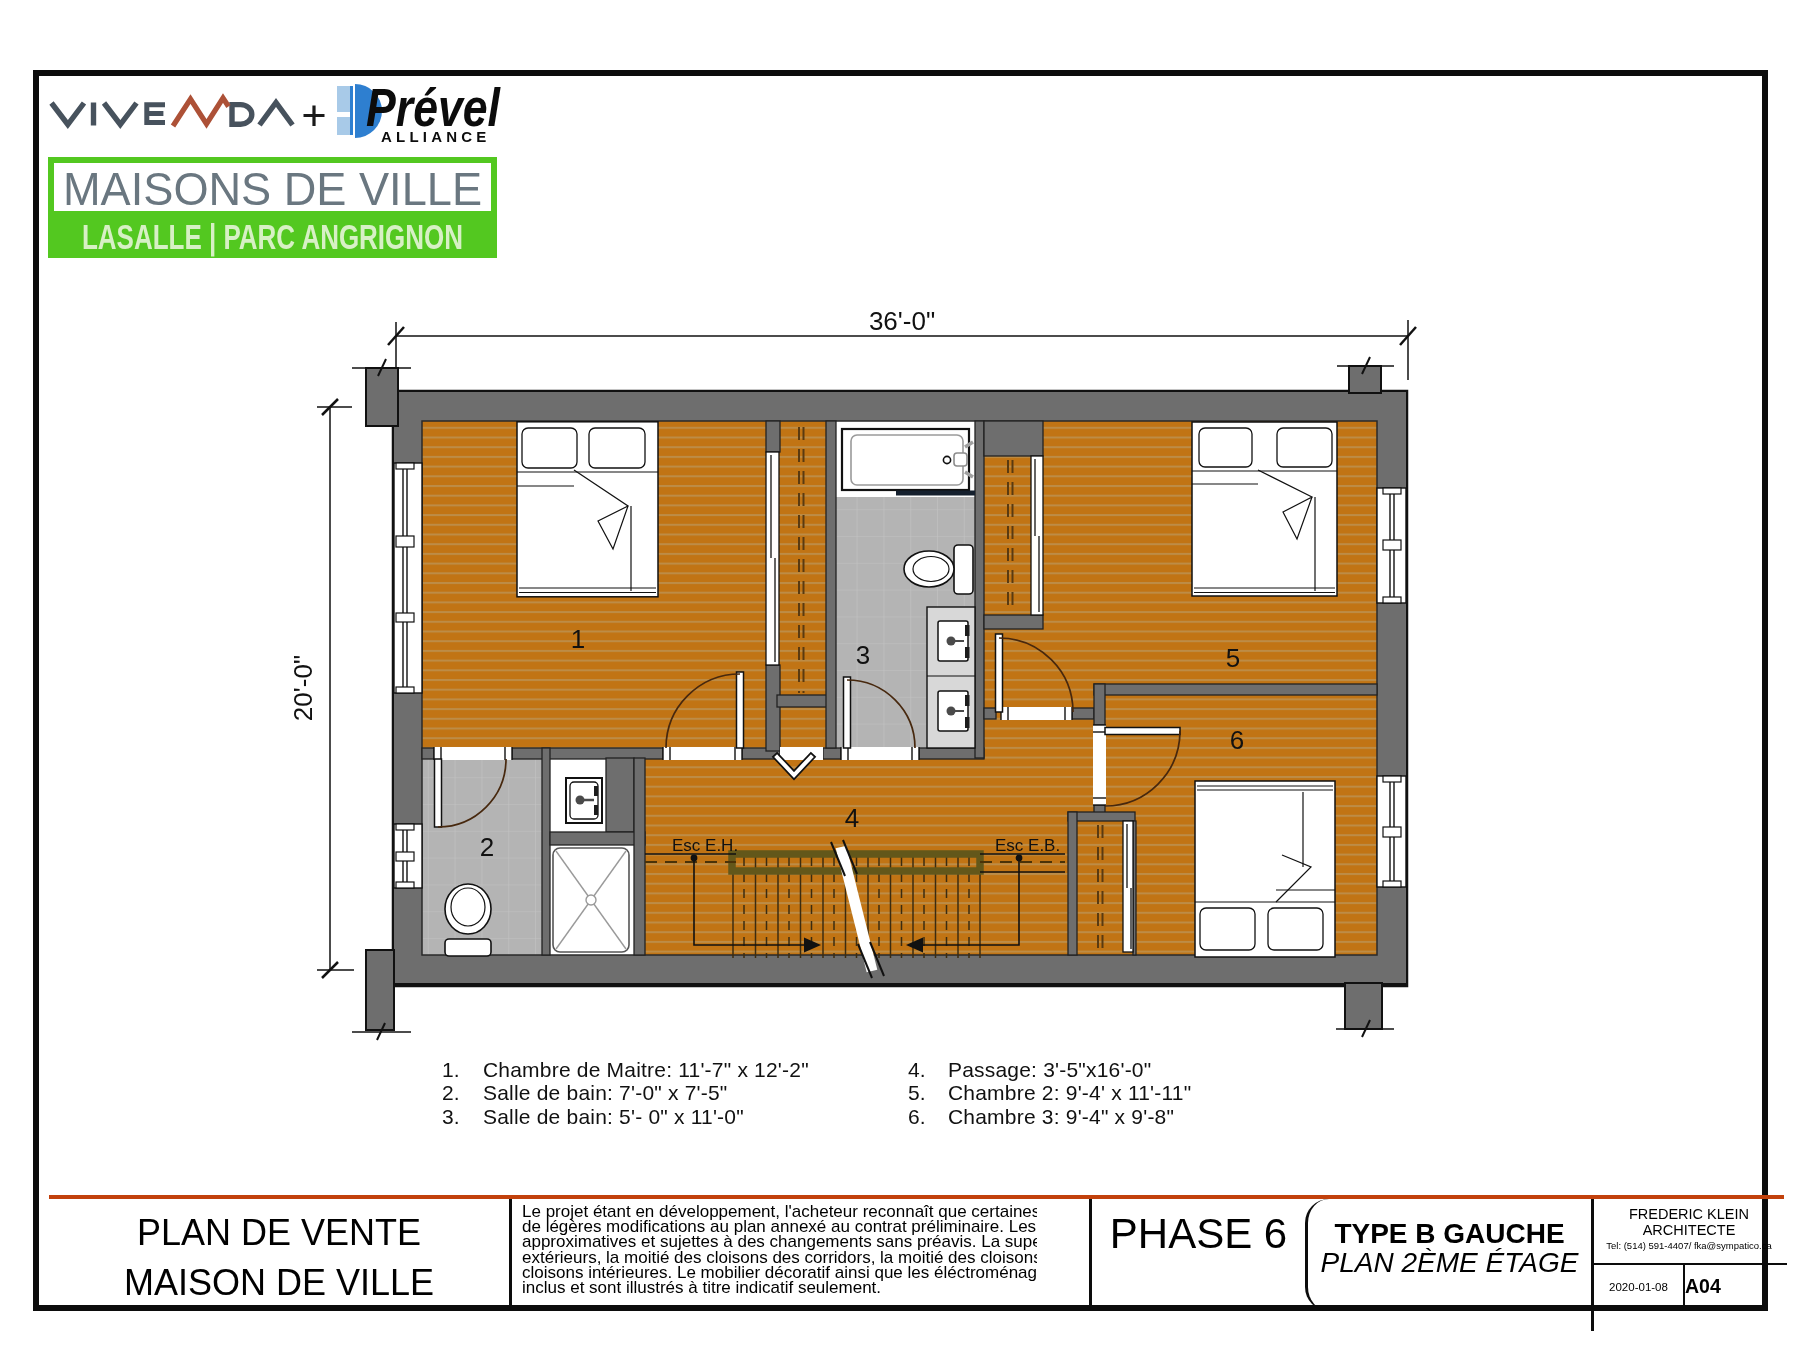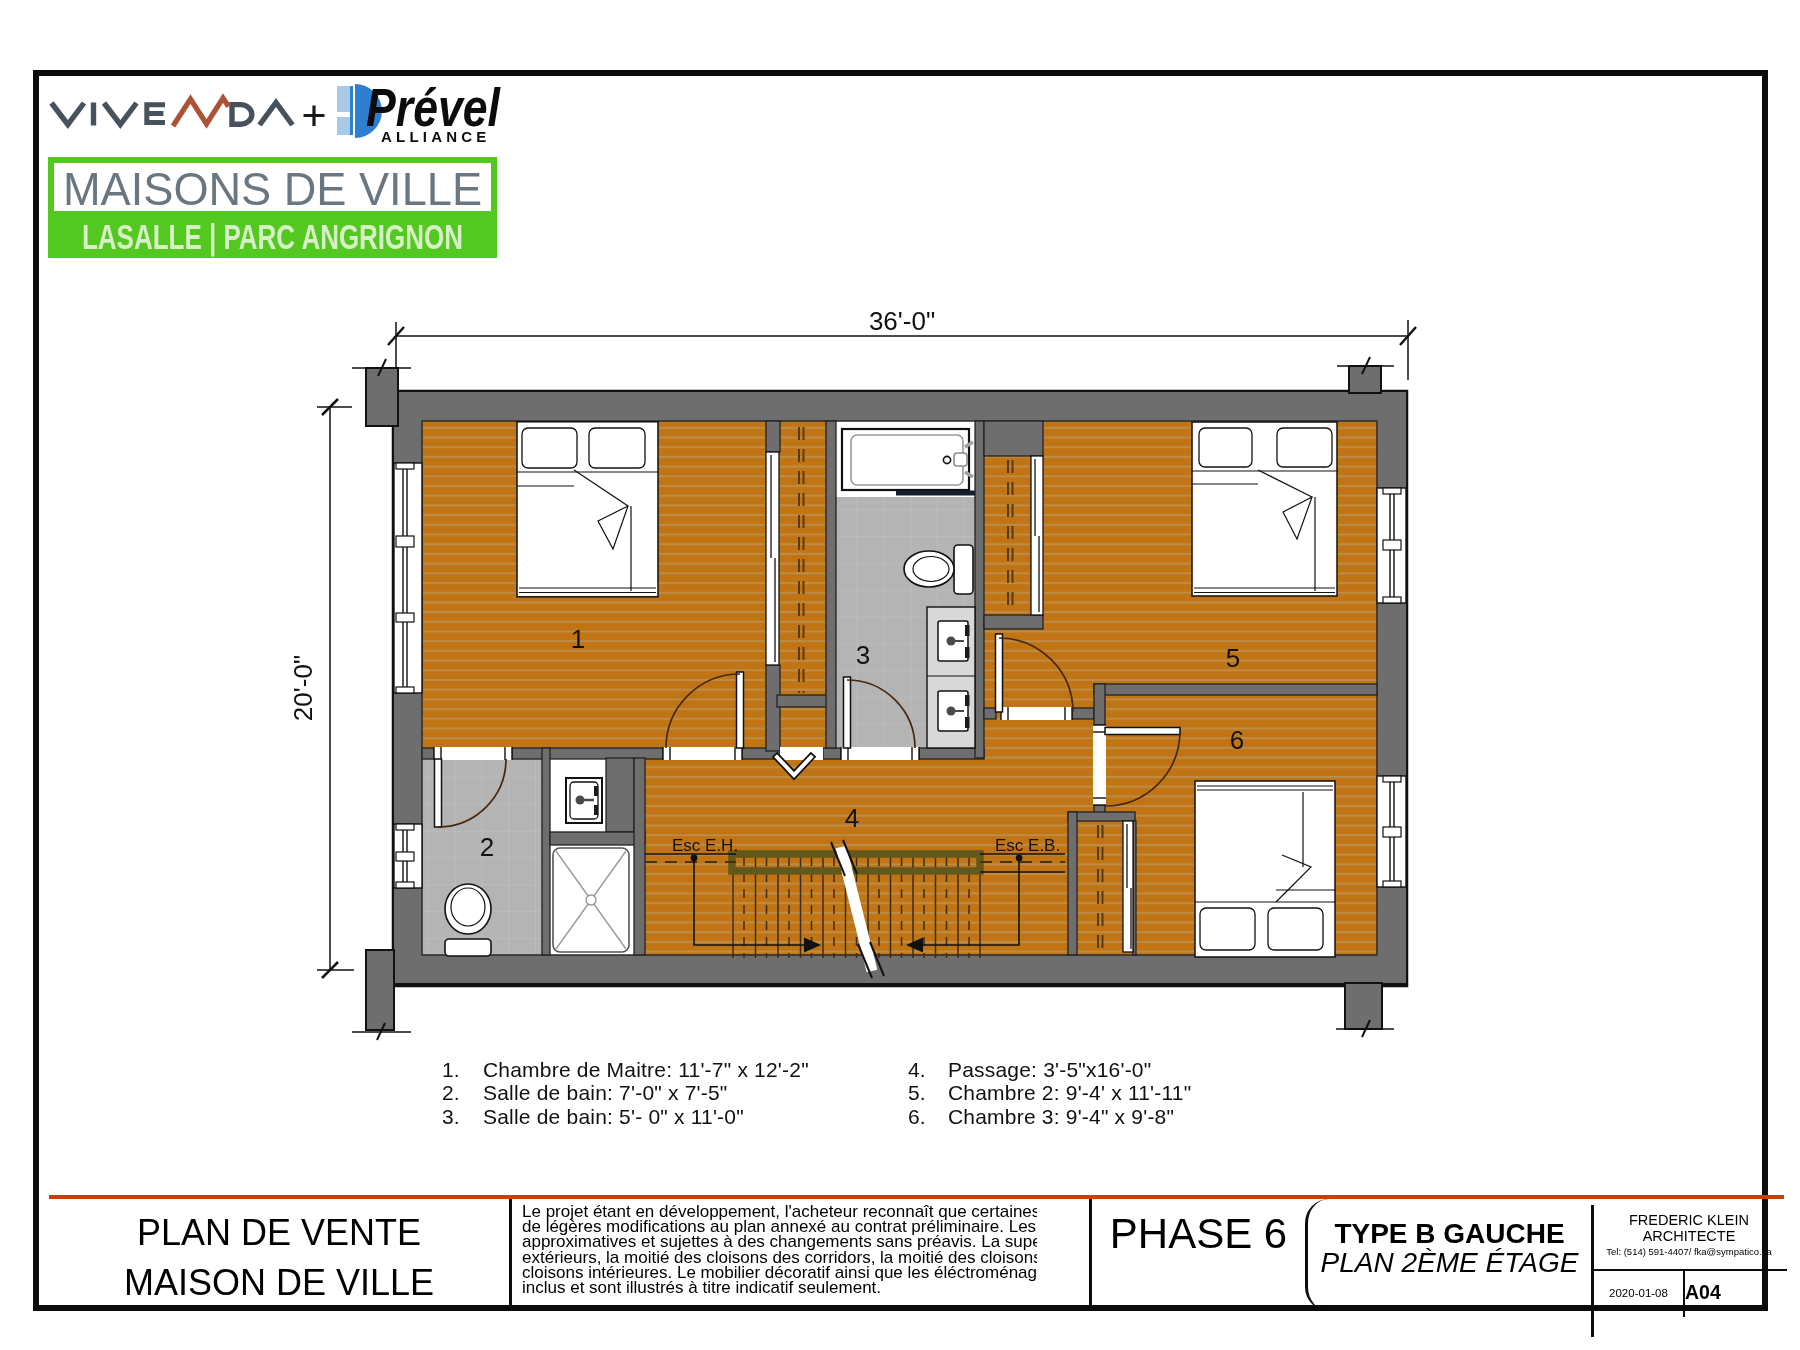--- a/index.html
+++ b/index.html
@@ -478,21 +478,21 @@
 inclus et sont illustrés à titre indicatif seulement.
   </div>
 
   <div class="abs" style="left:1040px;top:0;width:216px;height:112px;border-left:3px solid #0c0c0c;text-align:center;font-size:42px;line-height:70px;color:#000;">PHASE 6</div>
 
   <div class="abs" style="left:1256px;top:0;width:286px;height:112px;border-left:3px solid #0c0c0c;text-align:center;color:#000;padding-top:20px;white-space:nowrap;border-radius:24px;">
     <div style="font-size:28px;font-weight:bold;line-height:29px;">TYPE B GAUCHE</div>
     <div style="font-size:28px;line-height:29px;font-style:italic;">PLAN 2ÈME ÉTAGE</div>
   </div>
 
-  <div class="abs" style="left:1542px;top:6px;width:193px;height:132px;border-left:3px solid #0c0c0c;text-align:center;color:#000;">
+  <div class="abs" style="left:1542px;top:0;width:193px;height:132px;border-left:3px solid #0c0c0c;text-align:center;color:#000;">
     <div style="font-size:14.5px;line-height:15.5px;padding-top:8px;">FREDERIC KLEIN<br>ARCHITECTE</div>
     <div style="font-size:9.5px;line-height:16px;white-space:nowrap;">Tel: (514) 591-4407/ fka@sympatico.ca</div>
     <div class="abs" style="left:0;top:64px;width:193px;height:48px;border-top:2px solid #0c0c0c;">
       <div class="abs" style="left:0;top:0;width:89px;height:46px;font-size:11.5px;line-height:44px;text-align:center;">2020-01-08</div>
       <div class="abs" style="left:89px;top:0;width:104px;height:46px;border-left:2px solid #0c0c0c;font-size:19.5px;font-weight:bold;line-height:42px;text-align:left;">A04</div>
     </div>
   </div>
 </div>
 </div>
 

